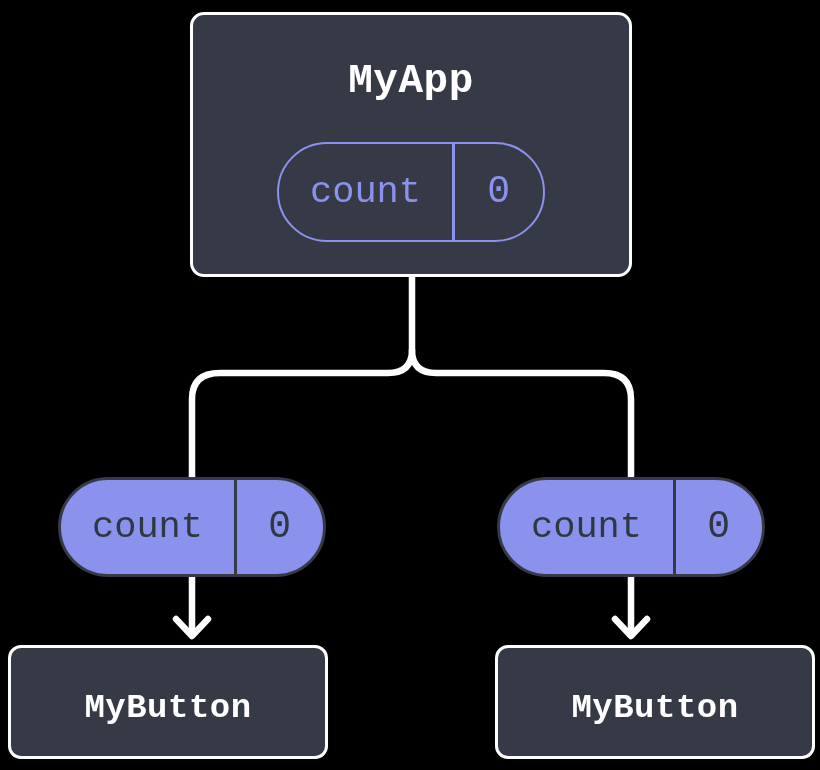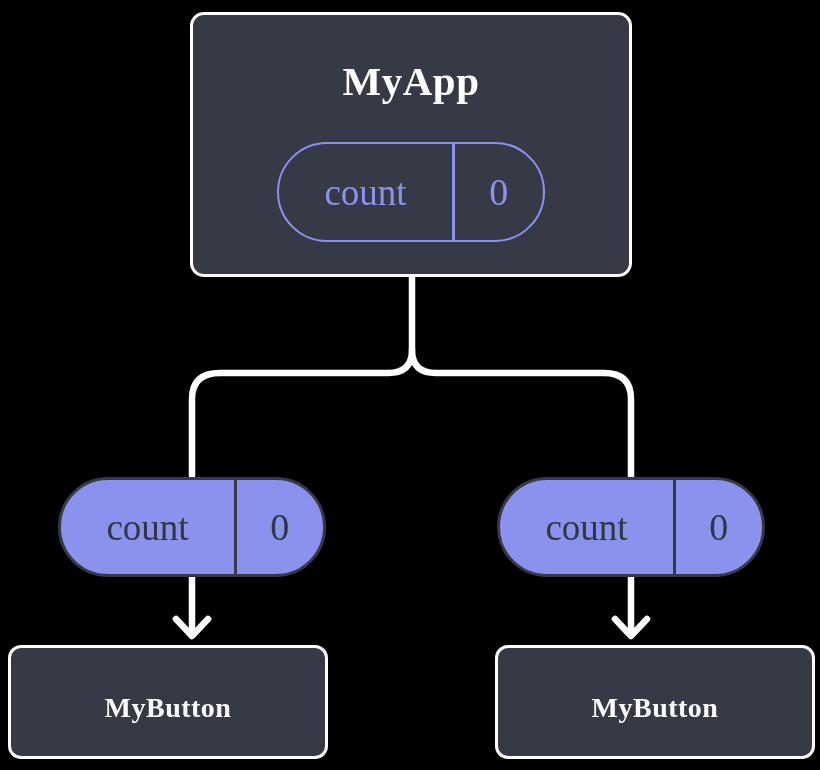--- a/index.html
+++ b/index.html
@@ -5,21 +5,21 @@
   html, body {
     margin: 0;
     padding: 0;
     background: var(--canvas-bg, #000000);
   }
   .canvas {
     position: relative;
     width: 820px;
     height: 770px;
     background: var(--canvas-bg, #000000);
-    font-family: Liberation Serif, serif;
+    font-family: Liberation Mono, monospace;
     overflow: hidden;
   }
   svg.connectors {
     position: absolute;
     left: 0;
     top: 0;
     z-index: 1;
   }
   svg.connectors path {
     fill: none;
@@ -115,21 +115,21 @@
     justify-content: center;
     width: 320px;
     height: 114px;
     top: 645px;
     border-radius: 13px;
   }
   .button-left  { left: 8px; }
   .button-right { left: 495px; }
   .button-title {
     color: var(--label-light, #ffffff);
-    font-size: 28px;
+    font-size: 34px;
     font-weight: 600;
     letter-spacing: 0.5px;
     line-height: 1;
     margin-top: 12px;
   }
 </style>
 </head>
 <body>
 
 <div class="canvas">

